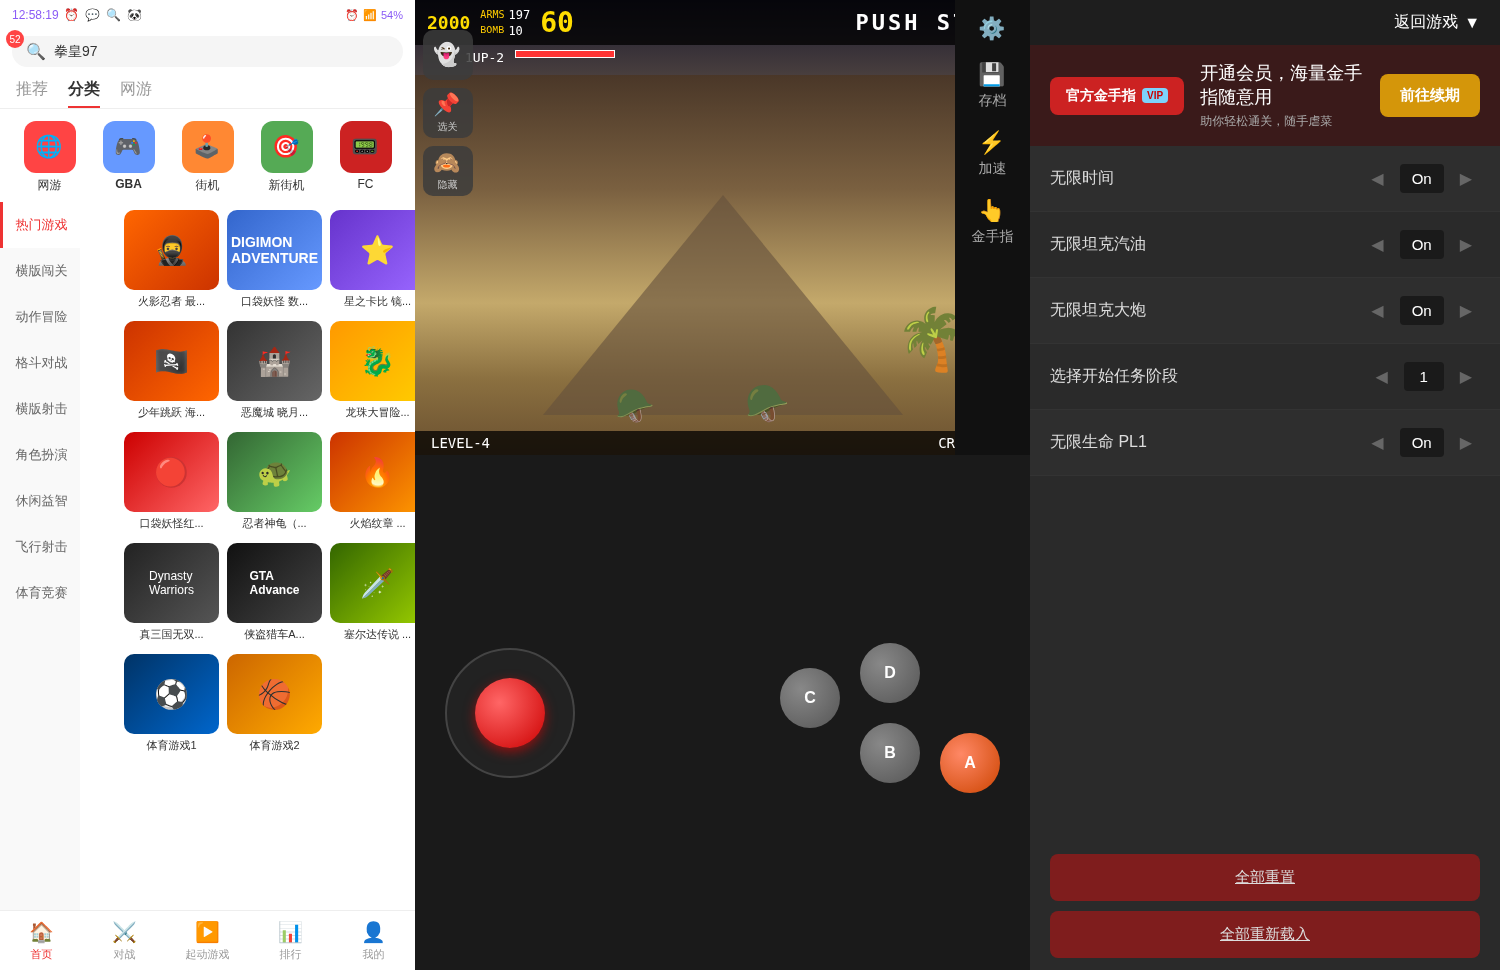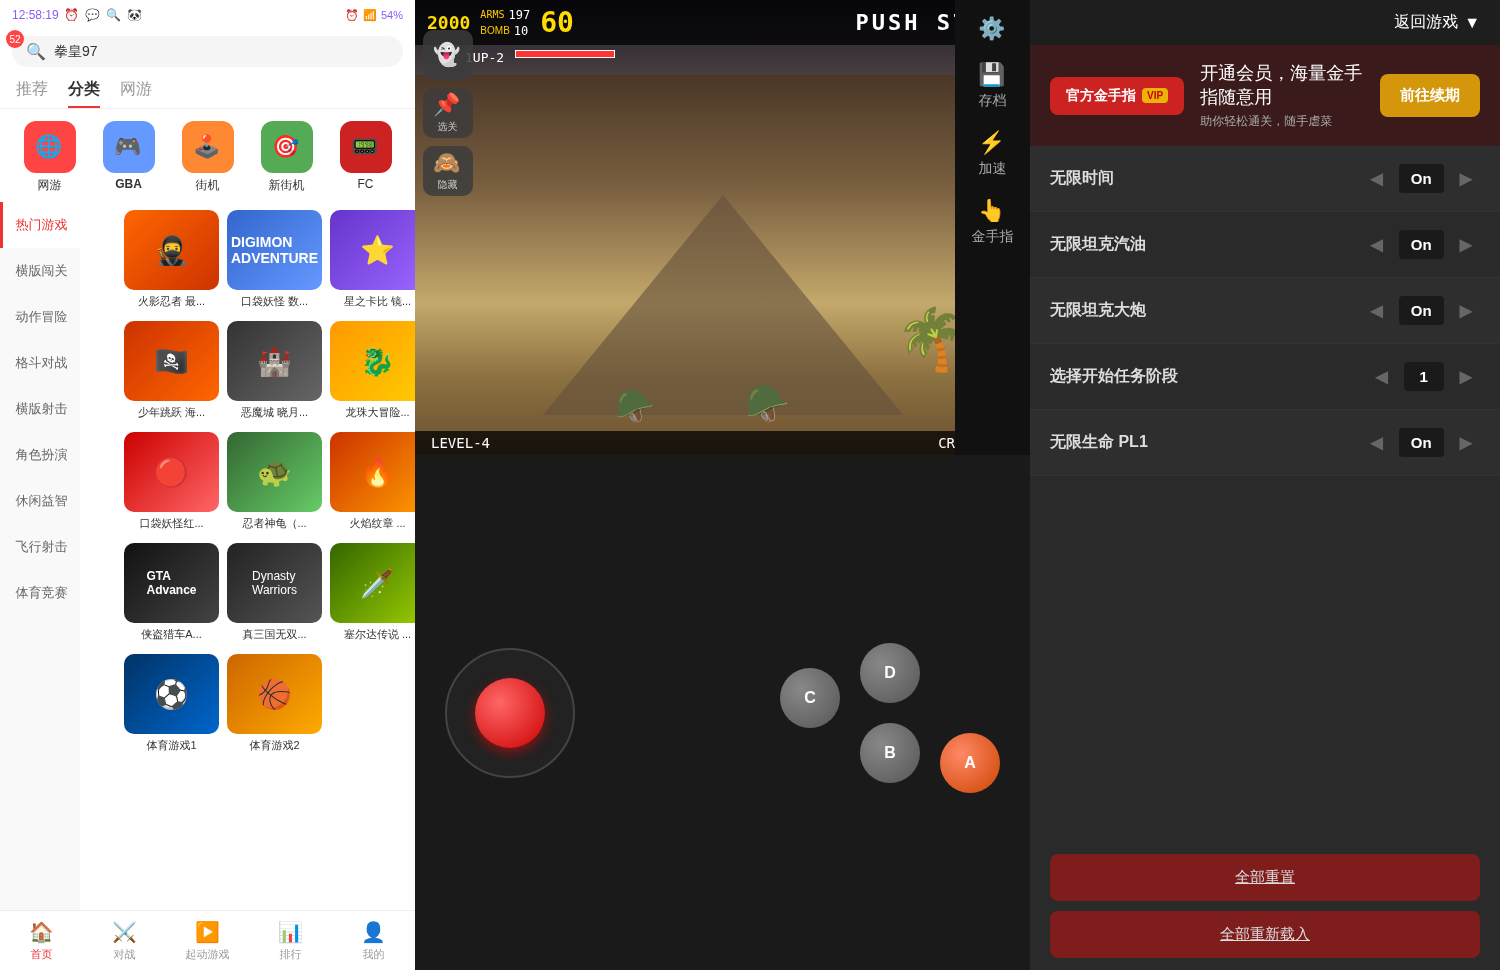--- a/index.html
+++ b/index.html
@@ -407,21 +407,21 @@
       border-radius: 8px;
       color: #fff;
       font-size: 14px;
       font-weight: bold;
       display: flex;
       align-items: center;
       gap: 6px;
       flex-shrink: 0;
     }
     .vip-badge {
-      background: #eab308;
+      background: #7dd3fc;
       color: #cc0000;
       font-size: 10px;
       font-weight: bold;
       padding: 2px 5px;
       border-radius: 4px;
     }
     #vip-center { flex: 1; }
     #vip-title { color: #fff; font-size: 18px; font-weight: normal; margin-bottom: 4px; }
     #vip-subtitle { color: #aaa; font-size: 12px; }
     #vip-btn {
@@ -441,21 +441,20 @@
       flex: 1;
       overflow-y: auto;
     }
     .cheat-item {
       display: flex;
       align-items: center;
       justify-content: space-between;
       padding: 18px 20px;
       border-bottom: 1px solid #333;
       background: #2a2a2a;
-      font-weight: bold;
     }
     .cheat-item:nth-child(odd) { background: #2e2e2e; }
     .cheat-name { color: #ddd; font-size: 16px; }
     .cheat-control {
       display: flex;
       align-items: center;
       gap: 8px;
     }
     .cheat-arrow {
       color: #666;
@@ -626,26 +625,26 @@
           <div class="game-name">忍者神龟（...</div>
         </div>
         <div class="game-card">
           <div class="game-thumb fire">🔥</div>
           <div class="game-name">火焰纹章 ...</div>
         </div>
       </div>
 
       <div class="game-row">
         <div class="game-card">
+          <div class="game-thumb dynasty" style="font-size:12px;color:#fff;padding:4px;">Dynasty<br>Warriors</div>
+          <div class="game-name">真三国无双...</div>
+        </div>
+        <div class="game-card">
           <div class="game-thumb gta" style="font-size:12px;color:#fff;font-weight:bold;padding:4px;">GTA<br>Advance</div>
           <div class="game-name">侠盗猎车A...</div>
-        </div>
-        <div class="game-card">
-          <div class="game-thumb dynasty" style="font-size:12px;color:#fff;padding:4px;">Dynasty<br>Warriors</div>
-          <div class="game-name">真三国无双...</div>
         </div>
         <div class="game-card">
           <div class="game-thumb zelda">🗡️</div>
           <div class="game-name">塞尔达传说 ...</div>
         </div>
       </div>
 
       <div class="game-row">
         <div class="game-card">
           <div class="game-thumb sport1">⚽</div>
@@ -721,21 +720,21 @@
 
     <div style="position:absolute;top:0;left:0;right:0;background:rgba(0,0,0,0.75);padding:6px 12px;display:flex;justify-content:space-between;align-items:center;z-index:3;">
       <div style="display:flex;gap:10px;align-items:center;">
         <span style="color:#ffdd00;font-family:monospace;font-size:18px;font-weight:bold;">2000</span>
         <div style="display:flex;flex-direction:column;gap:2px;">
           <div style="display:flex;gap:4px;align-items:center;">
             <span style="color:#ffcc00;font-family:monospace;font-size:10px;">ARMS</span>
             <span style="color:#fff;font-family:monospace;font-size:12px;">197</span>
           </div>
           <div style="display:flex;gap:4px;align-items:center;">
-            <span style="color:#ffcc00;font-family:Liberation Sans, sans-serif;font-size:10px;">BOMB</span>
+            <span style="color:#ffcc00;font-family:Liberation Mono, monospace;font-size:10px;">BOMB</span>
             <span style="color:#fff;font-family:monospace;font-size:12px;">10</span>
           </div>
         </div>
         <span style="color:#ffdd00;font-family:monospace;font-size:28px;font-weight:bold;">60</span>
       </div>
       <span style="color:#fff;font-family:monospace;font-size:22px;font-weight:bold;letter-spacing:3px;">PUSH START</span>
     </div>
 
     <div style="position:absolute;top:50px;left:50px;color:#fff;font-family:monospace;font-size:13px;">1UP-2</div>
 

